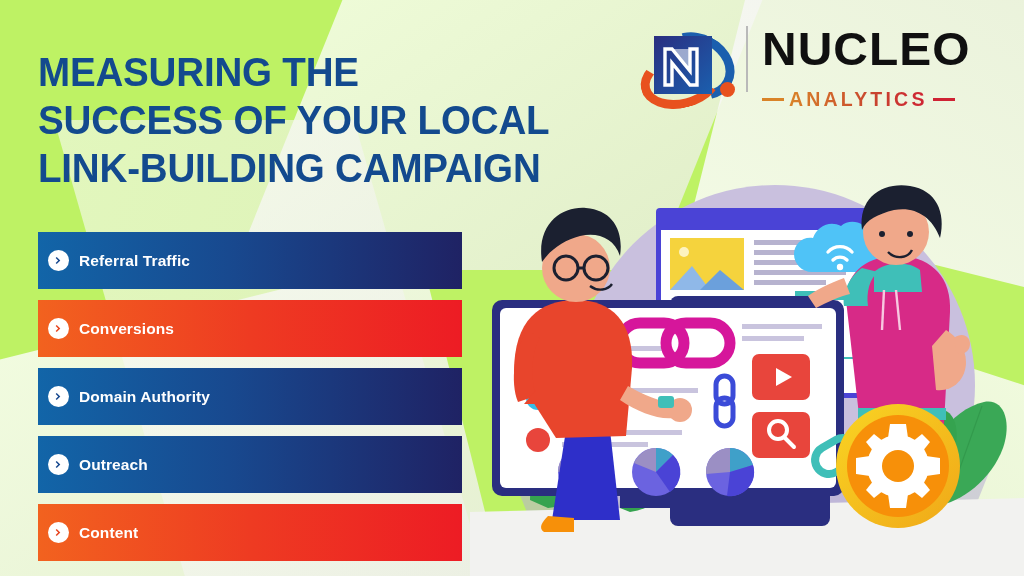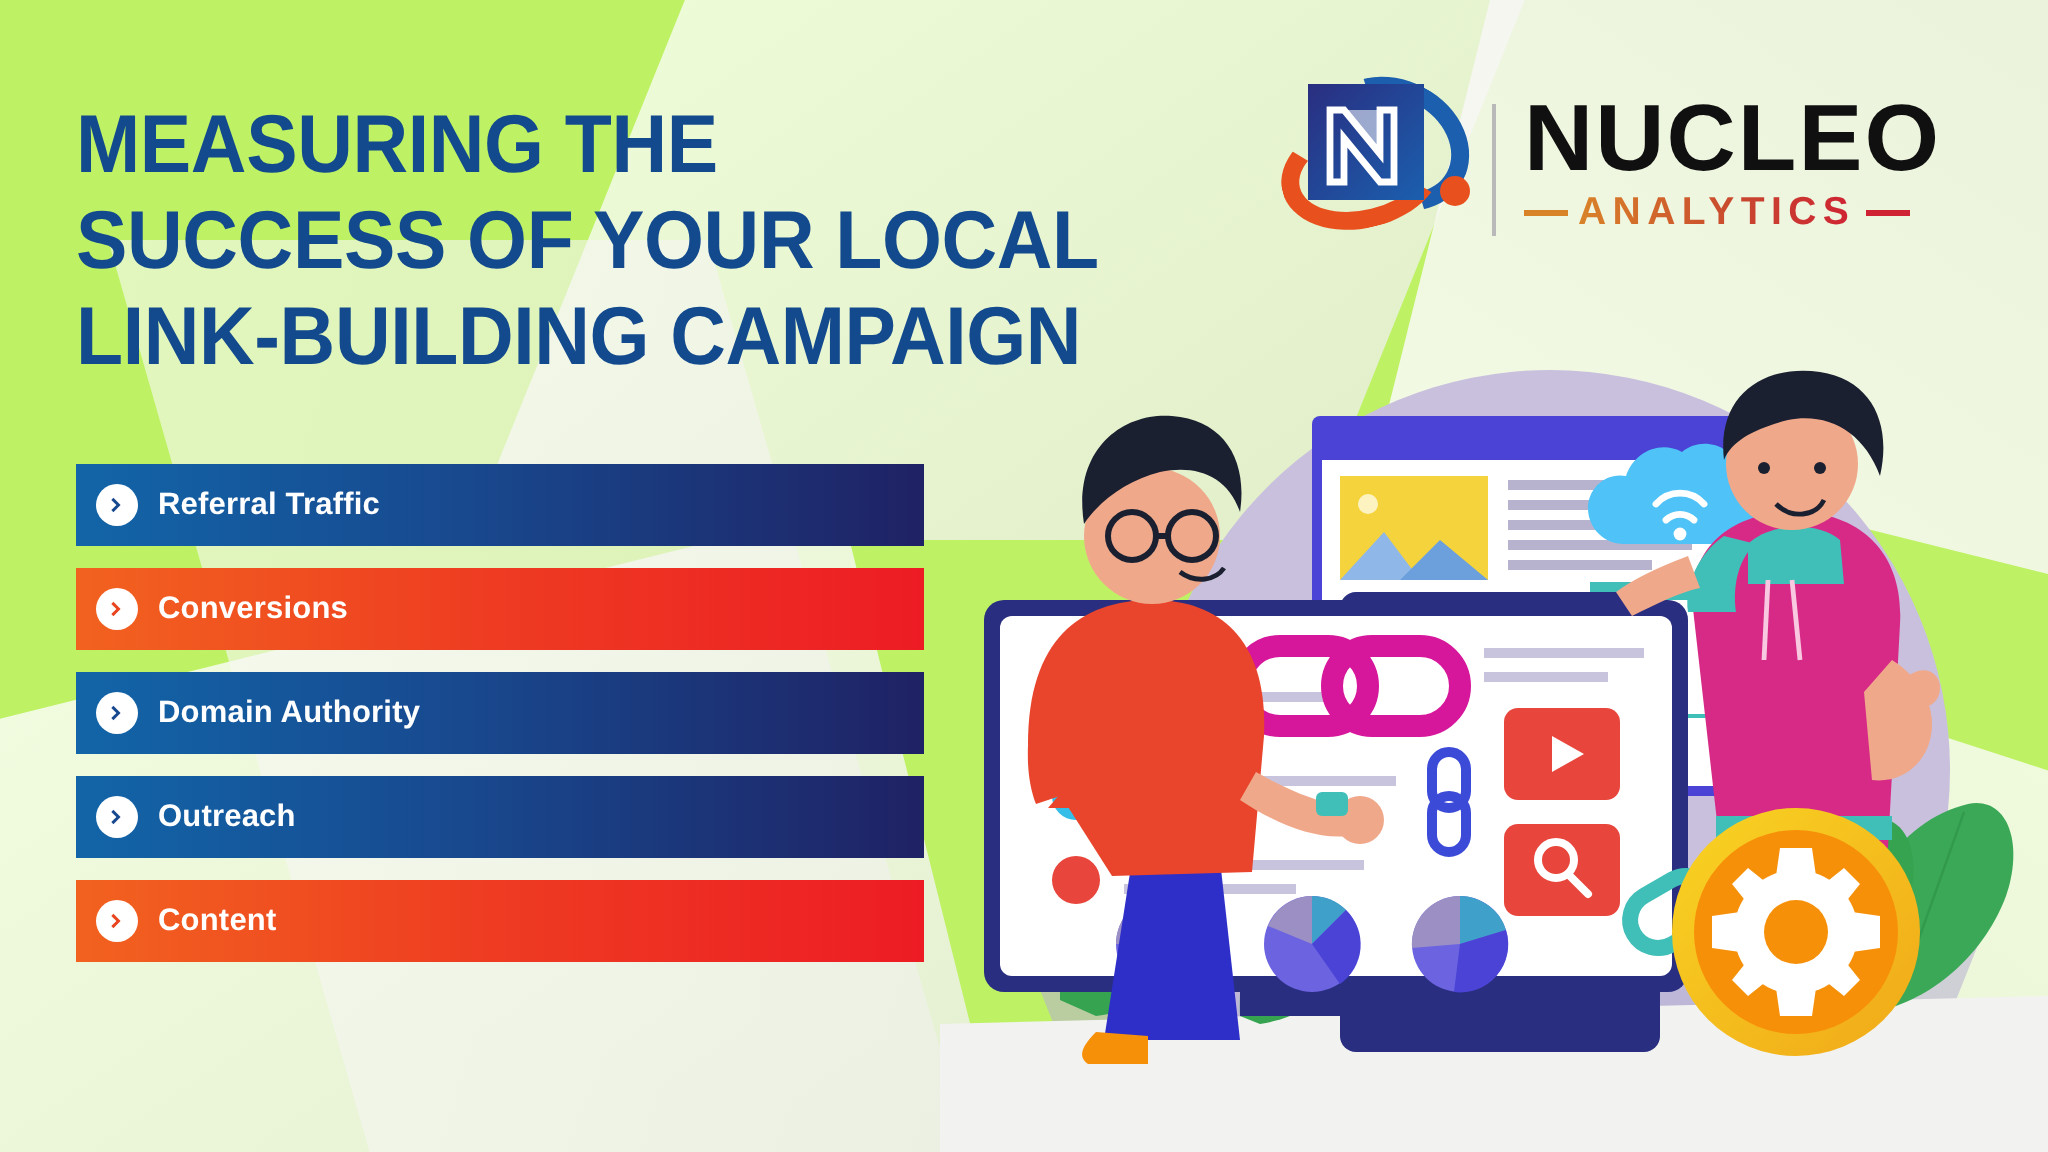--- a/index.html
+++ b/index.html
@@ -75,21 +75,21 @@
     transform-origin: left center;
   }
   #headline .ln { display: block; white-space: nowrap; }
 
   
   #logo {
     position: absolute;
     left: 636px; top: 26px;
     width: 350px; height: 92px;
     display: flex;
-    align-items: flex-end;
+    align-items: flex-start;
     gap: 0px;
   }
   #emblem {
     position: relative;
     width: 104px; height: 86px;
     flex: 0 0 104px;
   }
   #emblem .swoosh-blue {
     position: absolute;
     left: 22px; top: 8px;
@@ -142,21 +142,21 @@
     line-height: 46px;
     letter-spacing: 1px;
     color: #101010;
     transform: scaleX(1.02);
     transform-origin: left center;
   }
   #analytics-row {
     display: flex;
     align-items: center;
     gap: 5px;
-    margin-top: 1px;
+    margin-top: 14px;
   }
   #analytics-row .dash {
     height: 3px; width: 22px;
     flex: 0 0 22px;
   }
   #analytics-row .dash.l { background: #d98328; }
   #analytics-row .dash.r { background: #cf2233; }
   #analytics {
     font-size: 19.5px;
     font-weight: bold;
@@ -169,21 +169,21 @@
   }
 
   
   #bars {
     position: absolute;
     left: 38px; top: 232px;
     width: 424px;
   }
   .bar {
     position: relative;
-    height: 41px;
+    height: 57px;
     margin-bottom: 11px;
     display: flex;
     align-items: center;
     padding-left: 10px;
   }
   .bar.blue  { background: linear-gradient(90deg, #1265a8 0%, #18498f 45%, #1f2264 100%); }
   .bar.red   { background: linear-gradient(90deg, #f2621f 0%, #ee3b22 50%, #ed1c24 100%); }
   .bar .arrow {
     width: 21px; height: 21px;
     border-radius: 50%;

